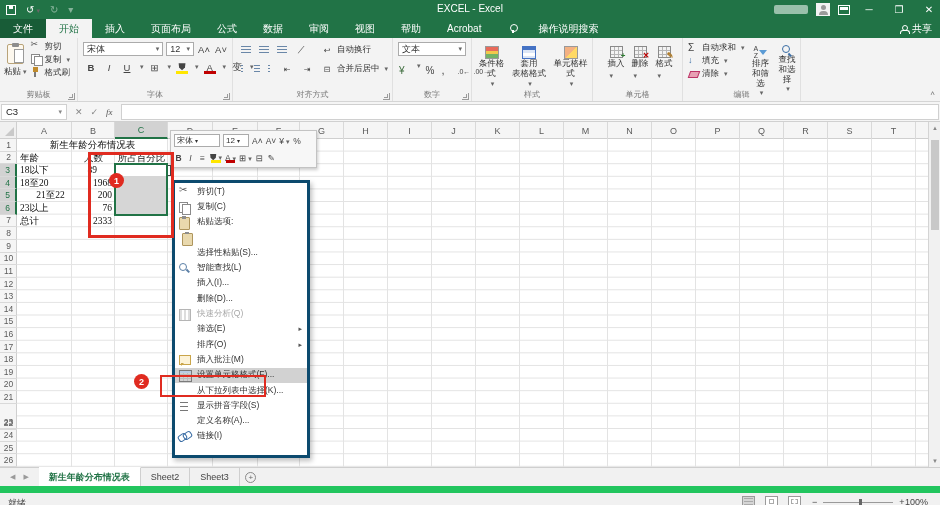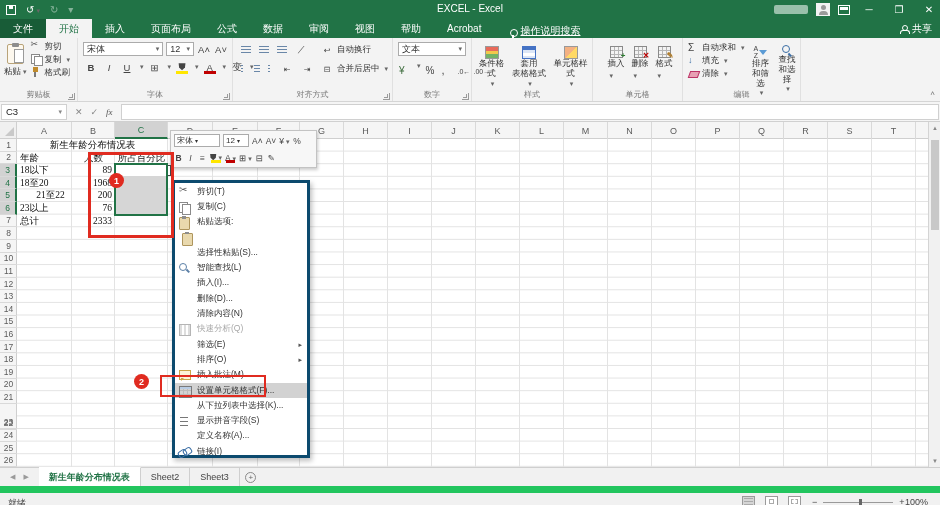--- a/index.html
+++ b/index.html
@@ -22,21 +22,21 @@
   .avatar::before { content:""; position:absolute; left:4.5px; top:2px; width:5px; height:5px; border-radius:50%; background:#9a9a9a; }
   .avatar::after { content:""; position:absolute; left:2.5px; bottom:1px; width:9px; height:4px; border-radius:4px 4px 0 0; background:#9a9a9a; }
   .ribopt { width:12px; height:10px; border:1px solid #fff; position:relative; }
   .ribopt::before { content:""; position:absolute; left:1px; top:1px; right:1px; height:3px; background:#fff; }
   .winbtn { width:22px; height:19px; display:flex; align-items:center; justify-content:center; font-size:10px; color:#fff; }
   
   #tabrow { position:absolute; left:0; top:19px; width:940px; height:19px; background:#217346; display:flex; align-items:stretch; }
   .rtab { padding:0 13px; display:flex; align-items:center; font-size:10px; color:#fff; }
   .rtab.file { background:#185c37; }
   .rtab.active { background:#f3f3f3; color:#217346; }
-  .tab-search { display:flex; align-items:flex-end; gap:3px; margin-left:14px; font-size:10px; color:#fff;text-decoration:underline; }
+  .tab-search { display:flex; align-items:center; gap:21px; margin-left:14px; font-size:10px; color:#fff; }
   .bulb { width:9px; height:9px; position:relative; }
   .bulb::before { content:""; position:absolute; left:1.5px; top:0; width:6px; height:6px; border-radius:50%; border:1px solid #fff; }
   .bulb::after { content:""; position:absolute; left:3.5px; bottom:0; width:2px; height:3px; background:#fff; }
   .share { position:absolute; right:8px; top:22px; display:flex; gap:4px; align-items:center; font-size:10px; color:#fff; }
   .person { width:8px; height:9px; position:relative; }
   .person::before { content:""; position:absolute; left:2px; top:0; width:4px; height:4px; border-radius:50%; border:1px solid #fff; }
   .person::after { content:""; position:absolute; left:0; bottom:0; width:8px; height:3px; border-radius:3px 3px 0 0; border:1px solid #fff; border-bottom:none; }
   
   #ribbon { position:absolute; left:0; top:38px; width:940px; height:64px; background:#f3f3f3; border-bottom:1px solid #d5d5d5; display:flex; }
   .rgroup { position:relative; height:100%; border-right:1px solid #e0e0e0; flex:none; }
@@ -504,21 +504,21 @@
           <div class="vline" style="left: 898px;"></div>
         </div>
       <div id="sel-range" style="left: 97px; top: 24.23px; width: 54px; height: 52.46px;"></div>
       <div id="sel-active" style="left: 99px; top: 26.23px; width: 50px; height: 10.615px;"></div>
       <div id="cells">
           <div class="gcell" style="left: 0px; top: 0px; width: 151px; height: 12.615px; text-align: center;">新生年龄分布情况表</div>
           <div class="gcell" style="left: 0px; top: 12.615px; width: 55px; height: 12.615px; text-align: left; padding-left: 3px;">年龄</div>
           <div class="gcell" style="left: 55px; top: 12.615px; width: 43px; height: 12.615px; text-align: center;">人数</div>
           <div class="gcell" style="left: 98px; top: 12.615px; width: 53px; height: 12.615px; text-align: center;">所占百分比</div>
           <div class="gcell" style="left: 0px; top: 25.23px; width: 55px; height: 12.615px; text-align: left; padding-left: 3px;">18以下</div>
-          <div class="gcell" style="left: 55px; top: 25.23px; width: 43px; height: 12.615px; text-align: right; padding-right: 3px;">89</div>
+          <div class="gcell" style="left: 55px; top: 25.23px; width: 43px; height: 12.615px; text-align: right; padding-right: 18px;">89</div>
           <div class="gcell" style="left: 0px; top: 37.845px; width: 55px; height: 12.615px; text-align: left; padding-left: 3px;">18至20</div>
           <div class="gcell" style="left: 55px; top: 37.845px; width: 43px; height: 12.615px; text-align: right; padding-right: 3px;">1968</div>
           <div class="gcell" style="left: 0px; top: 50.46px; width: 55px; height: 27px; text-align: center; padding-left: 12px;">21至22</div>
           <div class="gcell" style="left: 55px; top: 50.46px; width: 43px; height: 12.615px; text-align: right; padding-right: 3px;">200</div>
           <div class="gcell" style="left: 0px; top: 63.075px; width: 55px; height: 12.615px; text-align: left; padding-left: 3px;">23以上</div>
           <div class="gcell" style="left: 55px; top: 63.075px; width: 43px; height: 12.615px; text-align: right; padding-right: 3px;">76</div>
           <div class="gcell" style="left: 0px; top: 75.69px; width: 55px; height: 12.615px; text-align: left; padding-left: 3px;">总计</div>
           <div class="gcell" style="left: 55px; top: 75.69px; width: 43px; height: 12.615px; text-align: right; padding-right: 3px;">2333</div>
         </div>
     </div>
@@ -589,24 +589,20 @@
         <span class="cm-label">智能查找(L)</span>
       </div>
       <div class="cm-item">
         <span class="cm-ic "></span>
         <span class="cm-label">插入(I)...</span>
       </div>
       <div class="cm-item">
         <span class="cm-ic "></span>
         <span class="cm-label">删除(D)...</span>
       </div>
-      <div class="cm-item">
-        <span class="cm-ic "></span>
-        <span class="cm-label">清除内容(N)</span>
-      </div>
       <div class="cm-item dis">
         <span class="cm-ic ic-quick"></span>
         <span class="cm-label">快速分析(Q)</span>
       </div>
       <div class="cm-item">
         <span class="cm-ic "></span>
         <span class="cm-label">筛选(E)</span>
         <span class="cm-arrow">▸</span>
       </div>
       <div class="cm-item">

